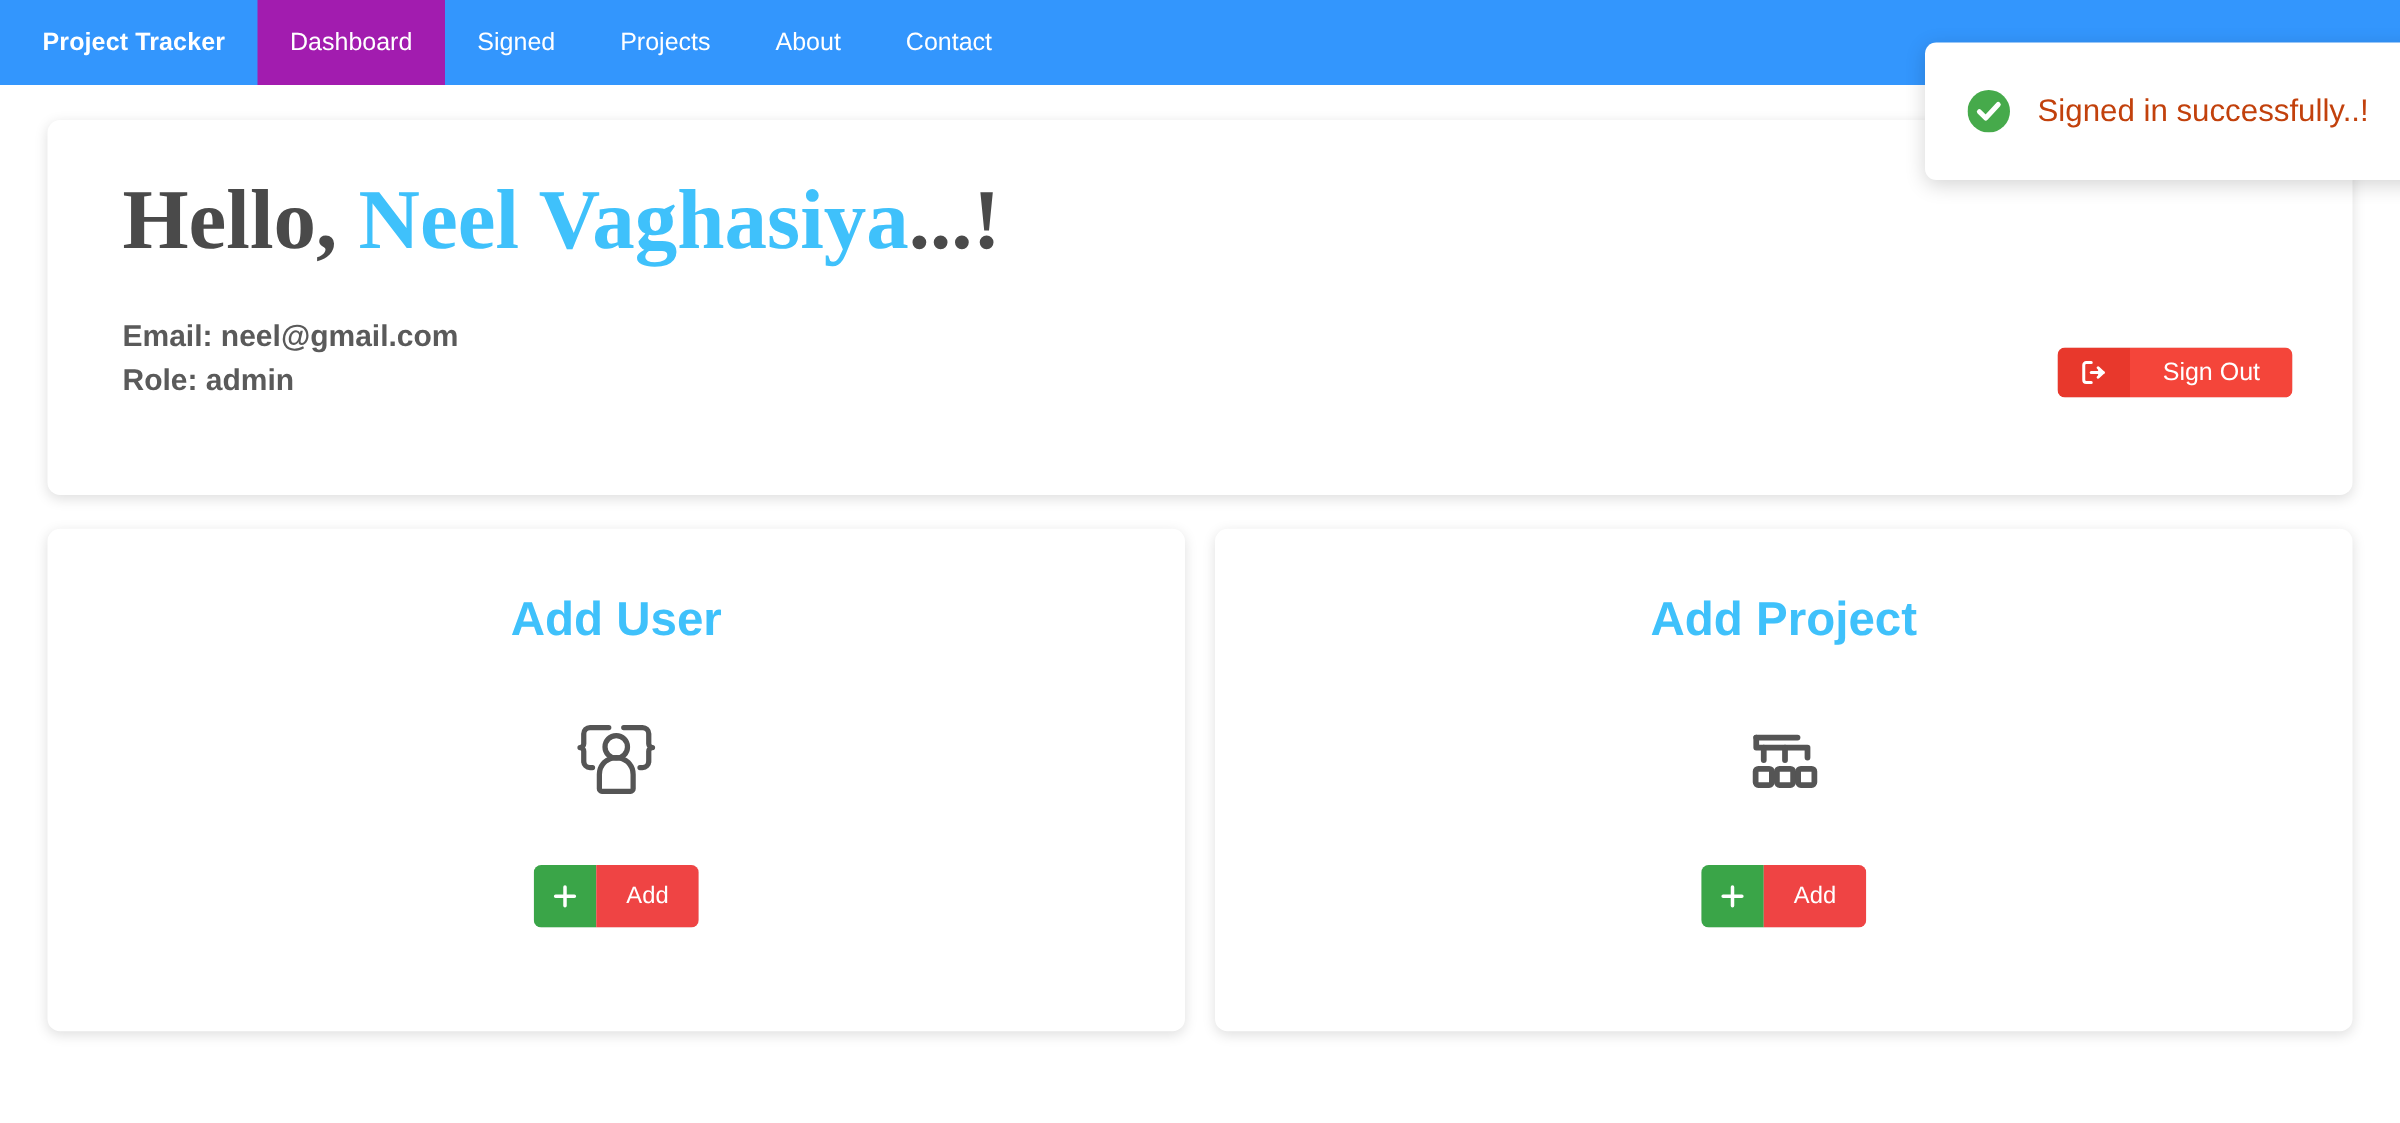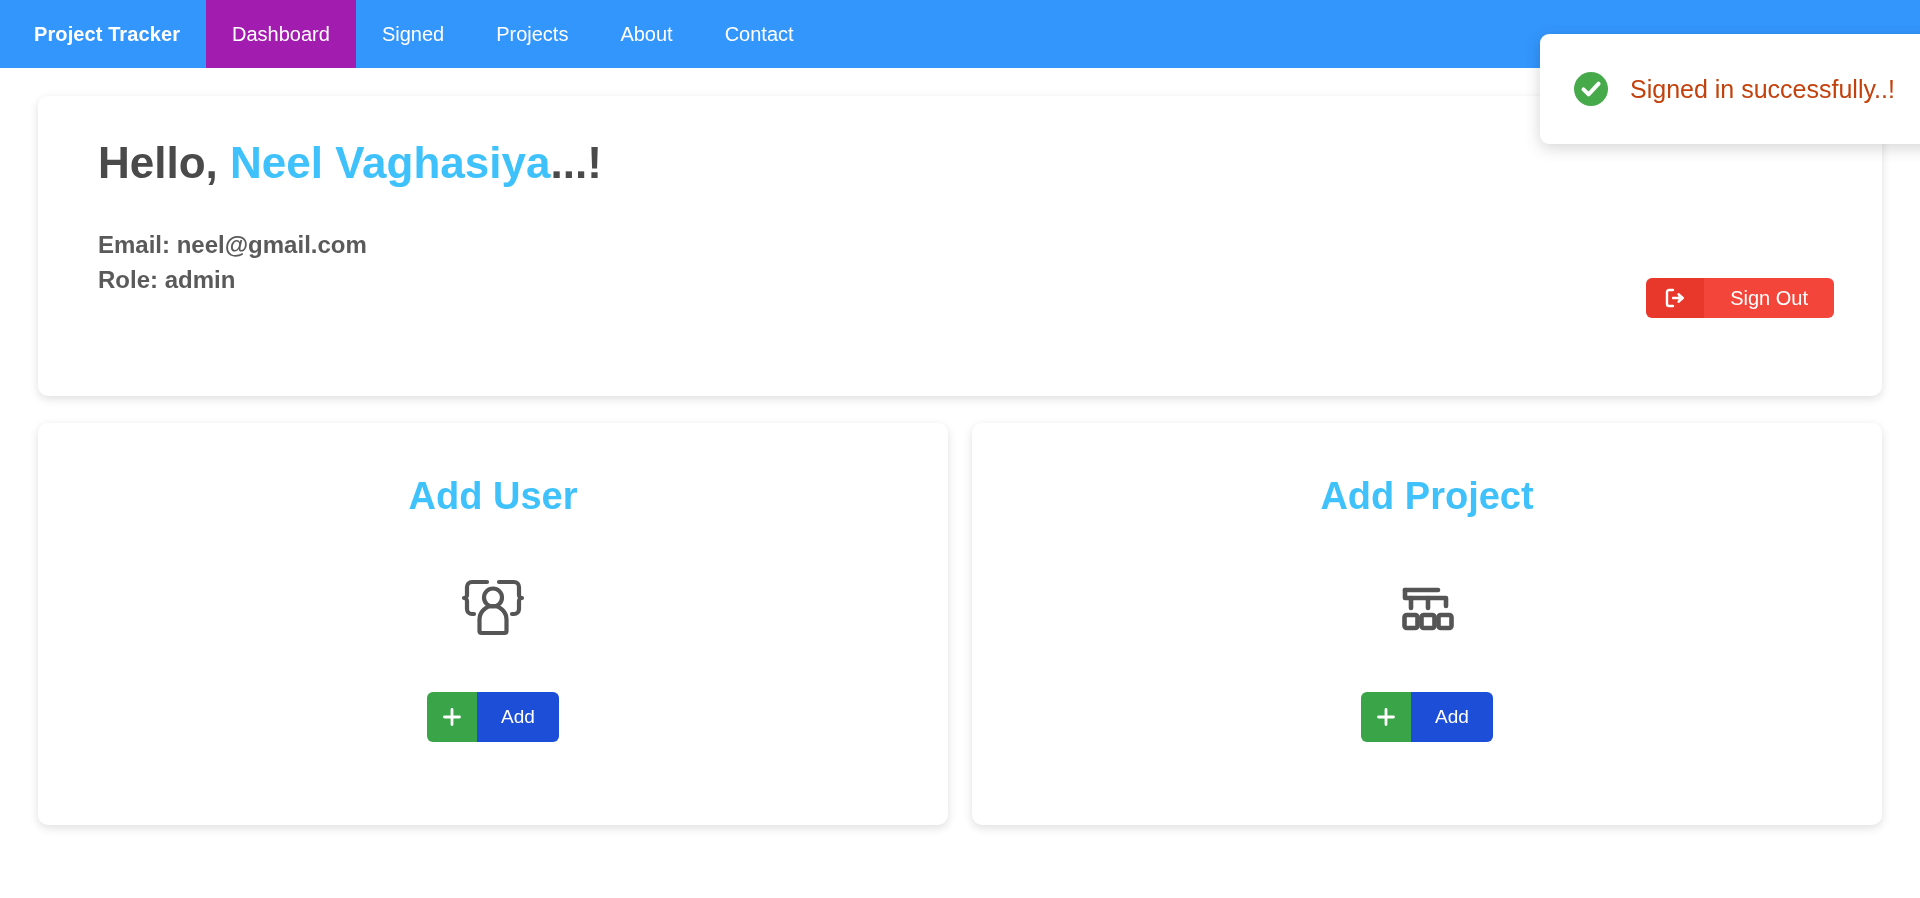--- a/index.html
+++ b/index.html
@@ -87,25 +87,26 @@
     box-shadow: 0 3px 10px rgba(0,0,0,0.13);
   }
 
   
   .hero {
     height: 300px;
     padding: 44px 42px 0 60px;
     position: relative;
   }
   .greeting {
-    font-size: 44px;
+    font-size: 68px;
     font-weight: bold;
     line-height: 1.05;
     color: #4a4a4a;
     white-space: nowrap;
+    font-family: Liberation Serif, serif;
   }
   .greeting .accent { color: #3fc1fb; }
 
   .meta {
     margin-top: 42px;
     font-size: 24px;
     font-weight: bold;
     color: #5a5a5a;
     line-height: 1.45;
   }
@@ -182,21 +183,21 @@
     font-family: inherit;
   }
   .add-icon-box {
     background: #3aa548;
     width: 50px;
     display: flex;
     align-items: center;
     justify-content: center;
   }
   .add-label {
-    background: #1d4ed8;
+    background: #ef4444;
     color: #ffffff;
     font-size: 19px;
     display: flex;
     align-items: center;
     padding: 0 24px;
     white-space: nowrap;
   }
 </style>
 </head>
 <body>

